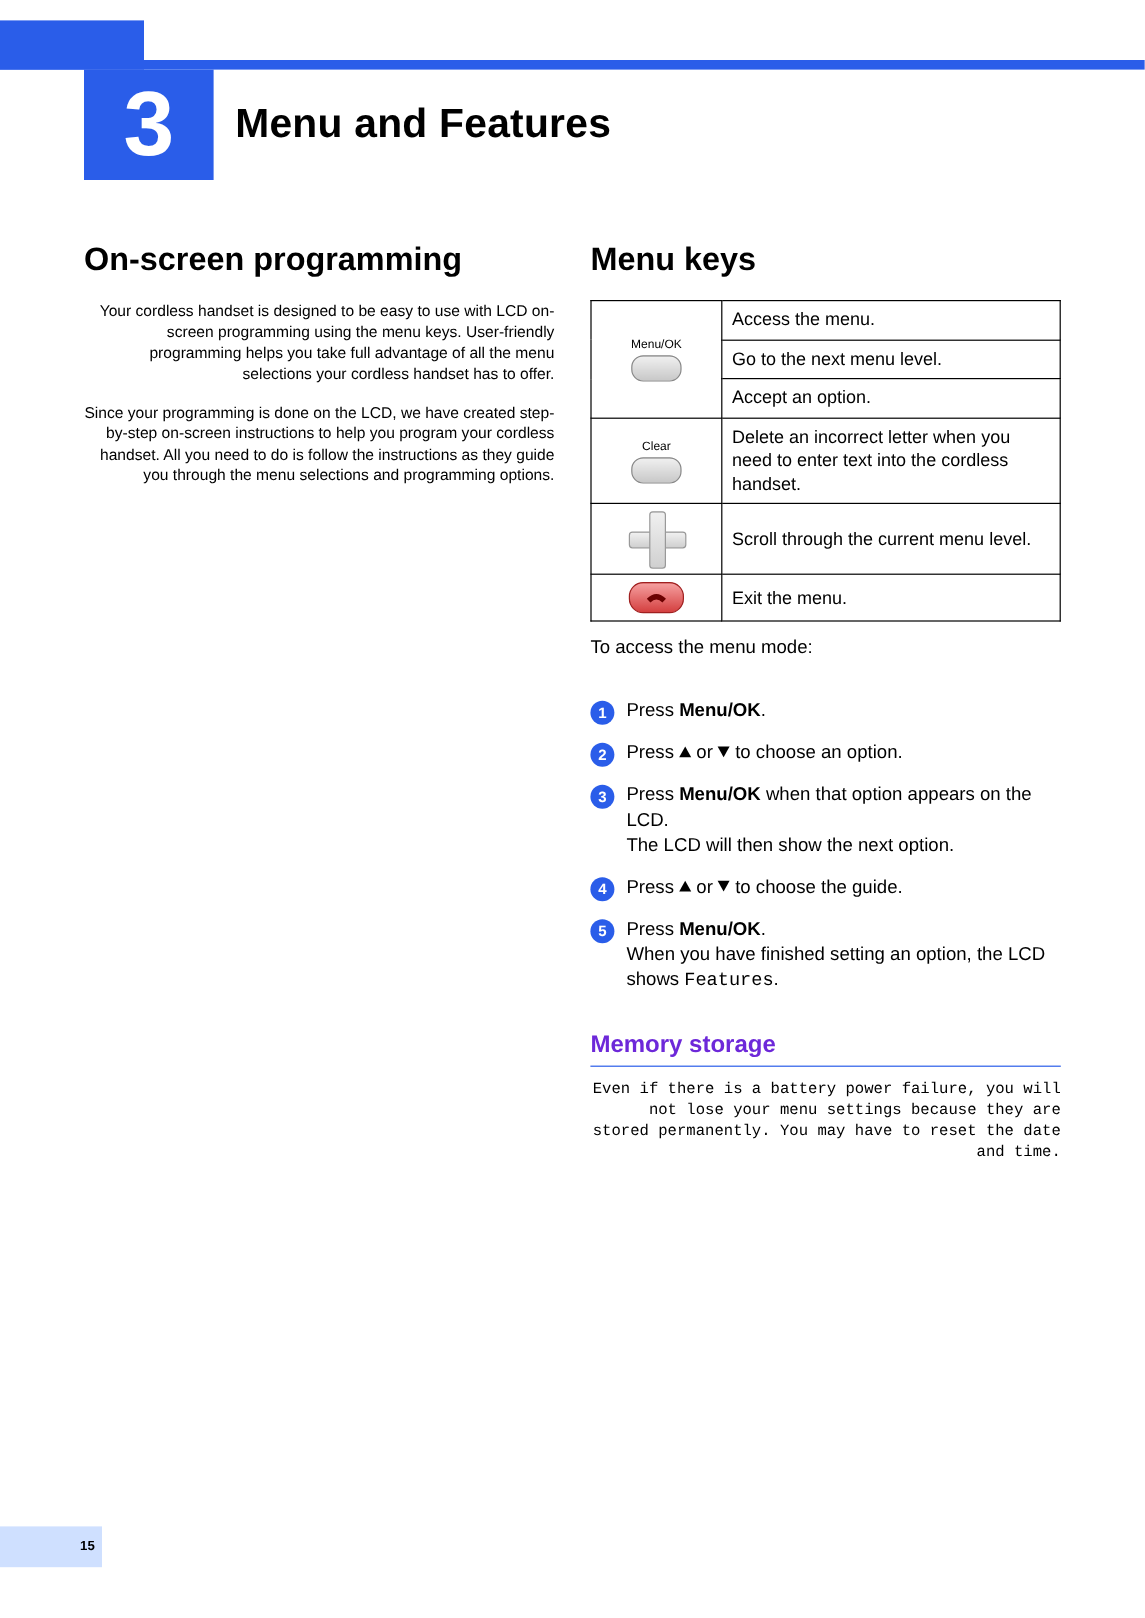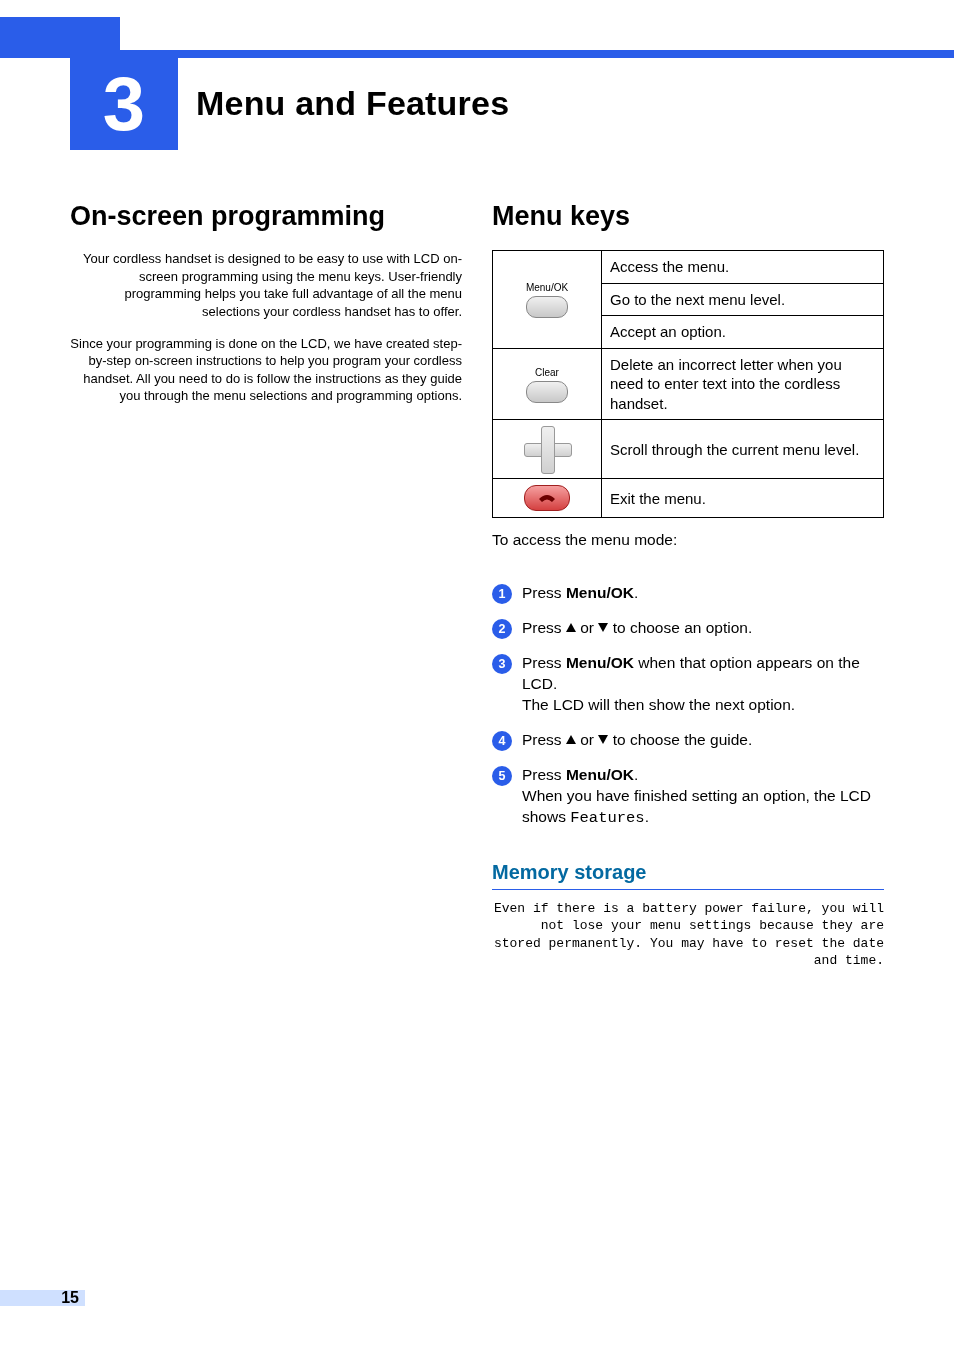--- a/index.html
+++ b/index.html
@@ -75,21 +75,21 @@
   }
   h2.section {
     font-size: 27px;
     font-weight: bold;
     margin: 0 0 18px 0;
     line-height: 1.2;
   }
   h3.subsection {
     font-size: 20px;
     font-weight: bold;
-    color: #0369a1;
+    color: #6d28d9;
     margin: 30px 0 6px 0;
     border-bottom: 1.5px solid #2a5de9;
     padding-bottom: 3px;
   }
   p.body {
     margin: 10px 0 14px 0;
     font-size: 13px;
     line-height: 1.35;
     text-align: right;
   }
@@ -191,27 +191,27 @@
     border-right: 5px solid transparent;
     vertical-align: 1px;
   }
   .tri.up { border-bottom: 9px solid #000; }
   .tri.down { border-top: 9px solid #000; }
   .footer {
     position: absolute;
     left: 0;
     bottom: 42px;
     width: 85px;
-    height: 16px;
+    height: 34px;
     background: #cfe0ff;
     display: flex;
     align-items: center;
     justify-content: flex-end;
     padding-right: 6px;
-    font-size: 16px;
+    font-size: 11px;
     font-weight: bold;
     box-sizing: border-box;
   }
 </style>
 </head>
 <body>
 
 <div class="page">
   <div class="top-stripe"></div>
 

